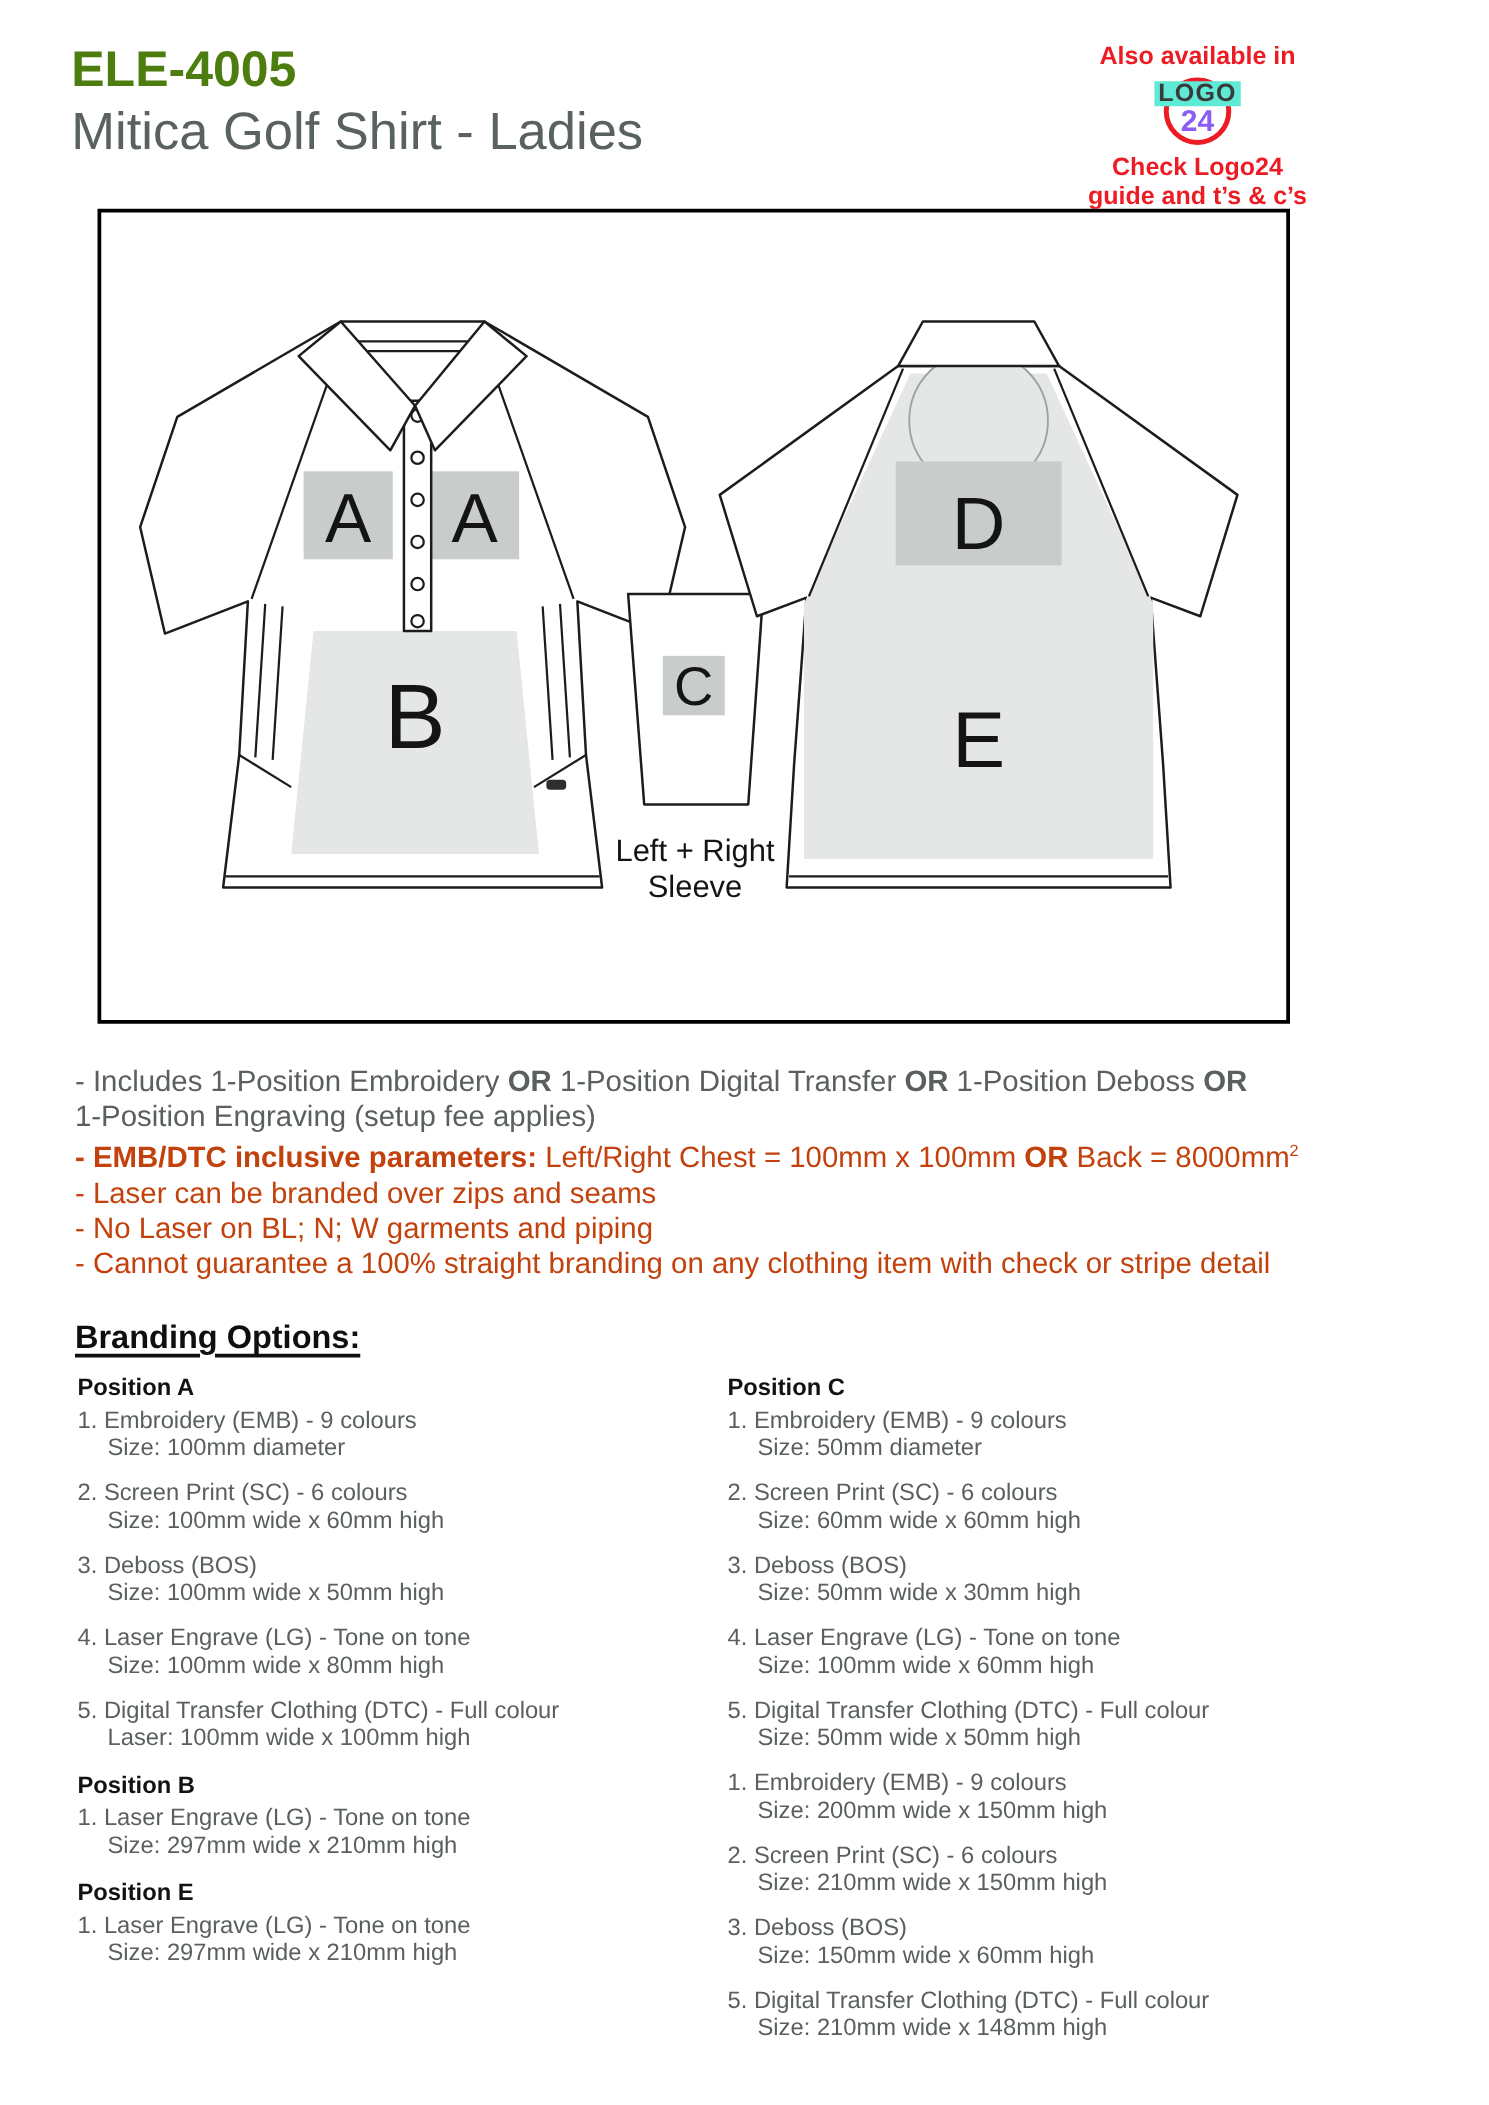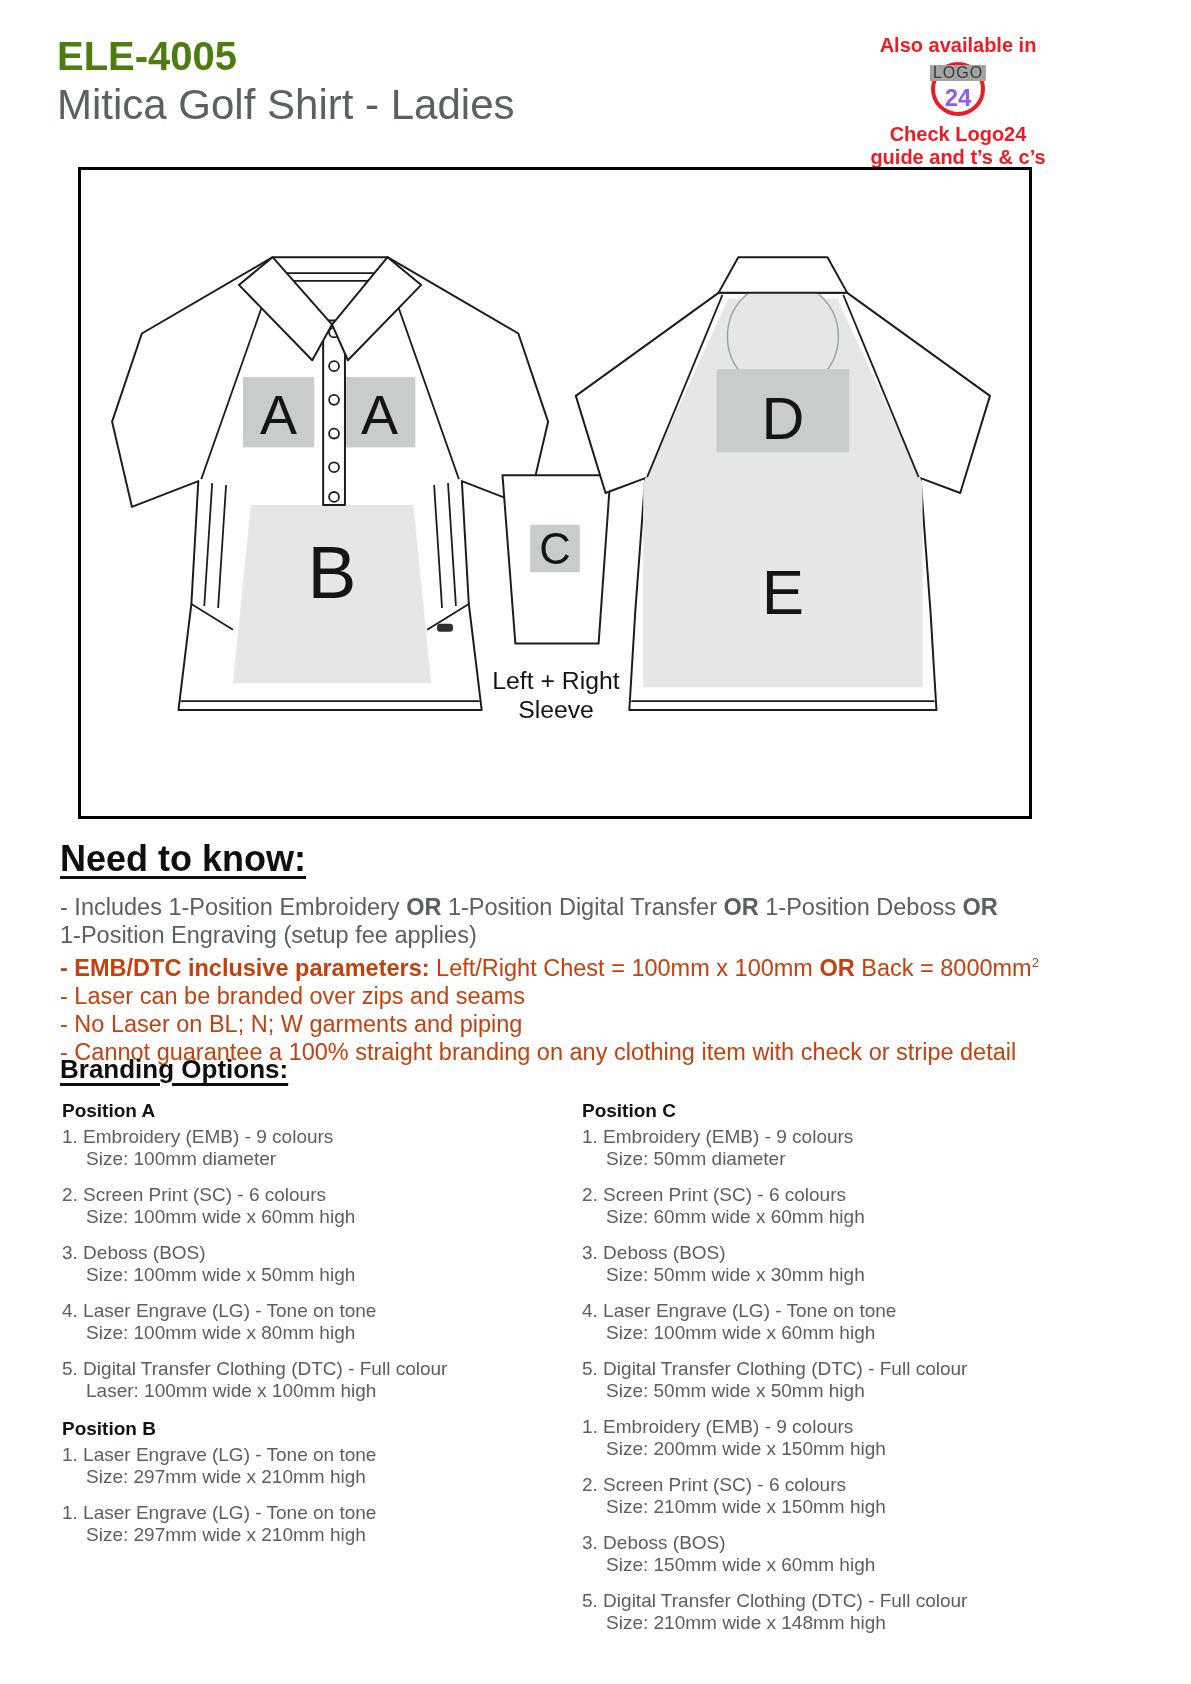--- a/index.html
+++ b/index.html
@@ -13,21 +13,21 @@
   .title-code { font-size:40px; font-weight:700; color:#4d7c0f; letter-spacing:0px; line-height:1.0; }
   .title-name { font-size:42px; font-weight:400; color:#59625f; line-height:1.1; margin-top:6px; }
 
   
   .logo-block { position:absolute; left:848px; top:34px; width:220px; text-align:center; color:#ed1c24; }
   .logo-block .small-bold { font-size:20px; font-weight:700; line-height:1.15; }
   .logo24 { position:relative; width:70px; height:62px; margin:3px auto 1px auto; }
   .logo24 .ring { position:absolute; left:8px; top:2px; width:54px; height:54px;
                   border:4px solid #ed1c24; border-radius:50%; }
   .logo24 .word { position:absolute; top:5px; left:50%; transform:translateX(-50%);
-                  font-size:16px; font-weight:400; color:#3a3a3a; background:#a3a3a3;
+                  font-size:20px; font-weight:700; color:#3a3a3a; background:#5eead4;
                   padding:0 3px; letter-spacing:1px; line-height:1; }
   .logo24 .num { position:absolute; top:26px; left:0; width:100%; text-align:center;
                  font-size:24px; font-weight:700; color:#8b5cf6; line-height:1; }
 
   
   .diagram-box { position:absolute; left:78px; top:167px; width:954px; height:652px;
                  border:3px solid #000; background:#fff; }
   .diagram-box svg { position:absolute; left:0; top:0; width:100%; height:100%; display:block; }
   .outline { fill:#ffffff; stroke:#1c1c1c; stroke-width:2; stroke-linejoin:round; }
   .seam    { fill:none; stroke:#1c1c1c; stroke-width:1.8; }
@@ -141,21 +141,20 @@
 
       <path class="seam" d="M554,536 L860,536"></path>
 
       <text class="pos-letter" x="707" y="272" font-size="60" text-anchor="middle">D</text>
       <text class="pos-letter" x="707" y="448" font-size="64" text-anchor="middle">E</text>
     </g>
   </svg>
 </div>
 
 <div class="ntk">
-  <div class="section-heading">Need to know:</div>
   <div class="ntk-lines">
     <div class="gray-text">
       <span>- Includes 1-Position Embroidery </span><span class="b">OR</span><span> 1-Position Digital Transfer </span><span class="b">OR</span><span> 1-Position Deboss </span><span class="b">OR</span><br>
       <span>1-Position Engraving (setup fee applies)</span>
     </div>
     <div class="red-text">
       <span class="b">- EMB/DTC inclusive parameters:</span><span> Left/Right Chest = 100mm x 100mm </span><span class="b">OR</span><span> Back = 8000mm</span><sup>2</sup>
     </div>
     <div class="red-text">- Laser can be branded over zips and seams</div>
     <div class="red-text">- No Laser on BL; N; W garments and piping</div>
@@ -189,20 +188,21 @@
     <div class="l1">5. Digital Transfer Clothing (DTC) - Full colour</div>
     <div class="l2">Laser: 100mm wide x 100mm high</div>
   </div>
 
   <div class="pos-title">Position B</div>
   <div class="item">
     <div class="l1">1. Laser Engrave (LG) - Tone on tone</div>
     <div class="l2">Size: 297mm wide x 210mm high</div>
   </div>
 
+  <div class="pos-title">Position E</div>
   <div class="item">
     <div class="l1">1. Laser Engrave (LG) - Tone on tone</div>
     <div class="l2">Size: 297mm wide x 210mm high</div>
   </div>
 </div>
 
 <div class="col col-right">
   <div class="pos-title">Position C</div>
   <div class="item">
     <div class="l1">1. Embroidery (EMB) - 9 colours</div>

